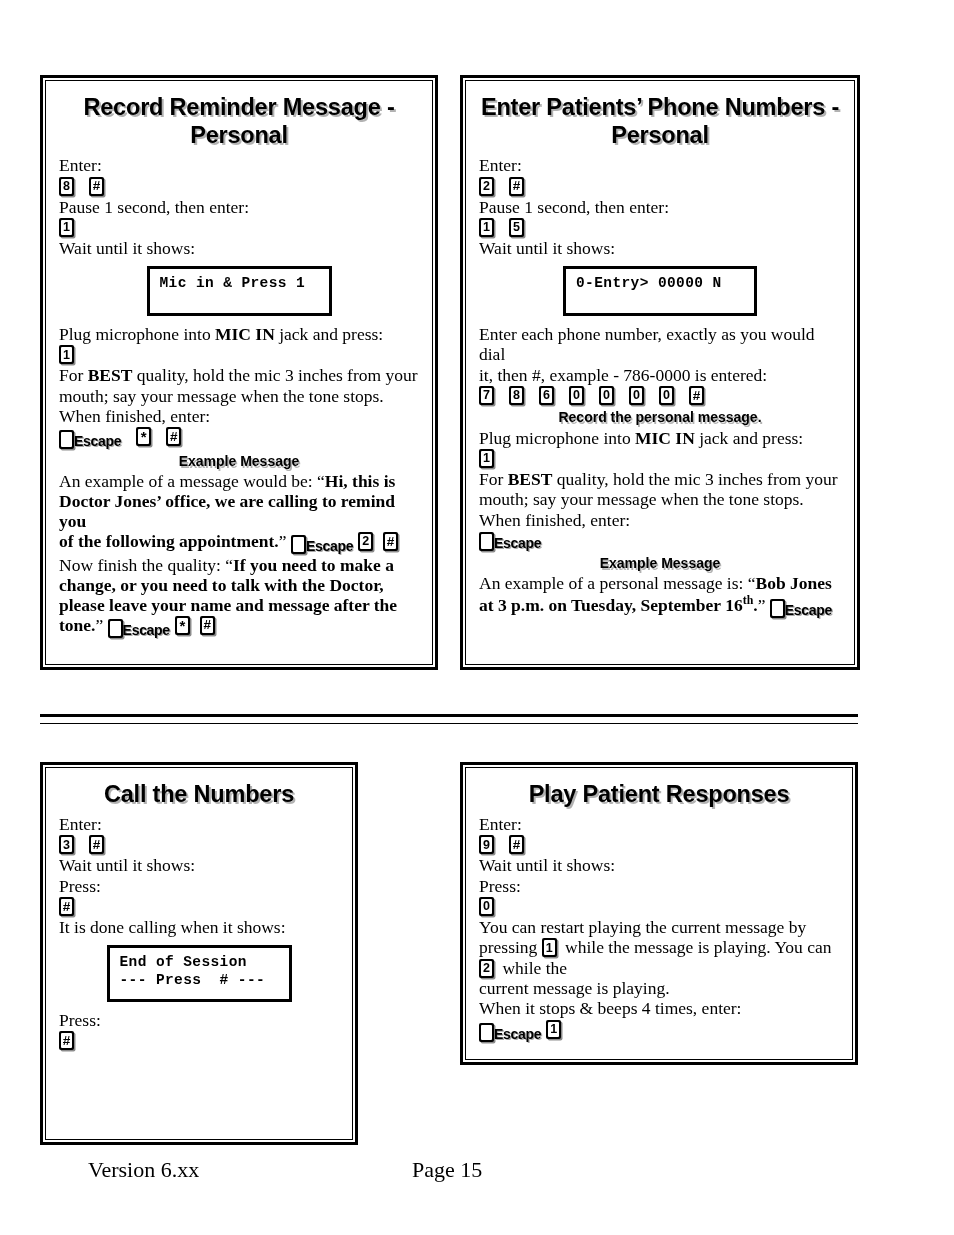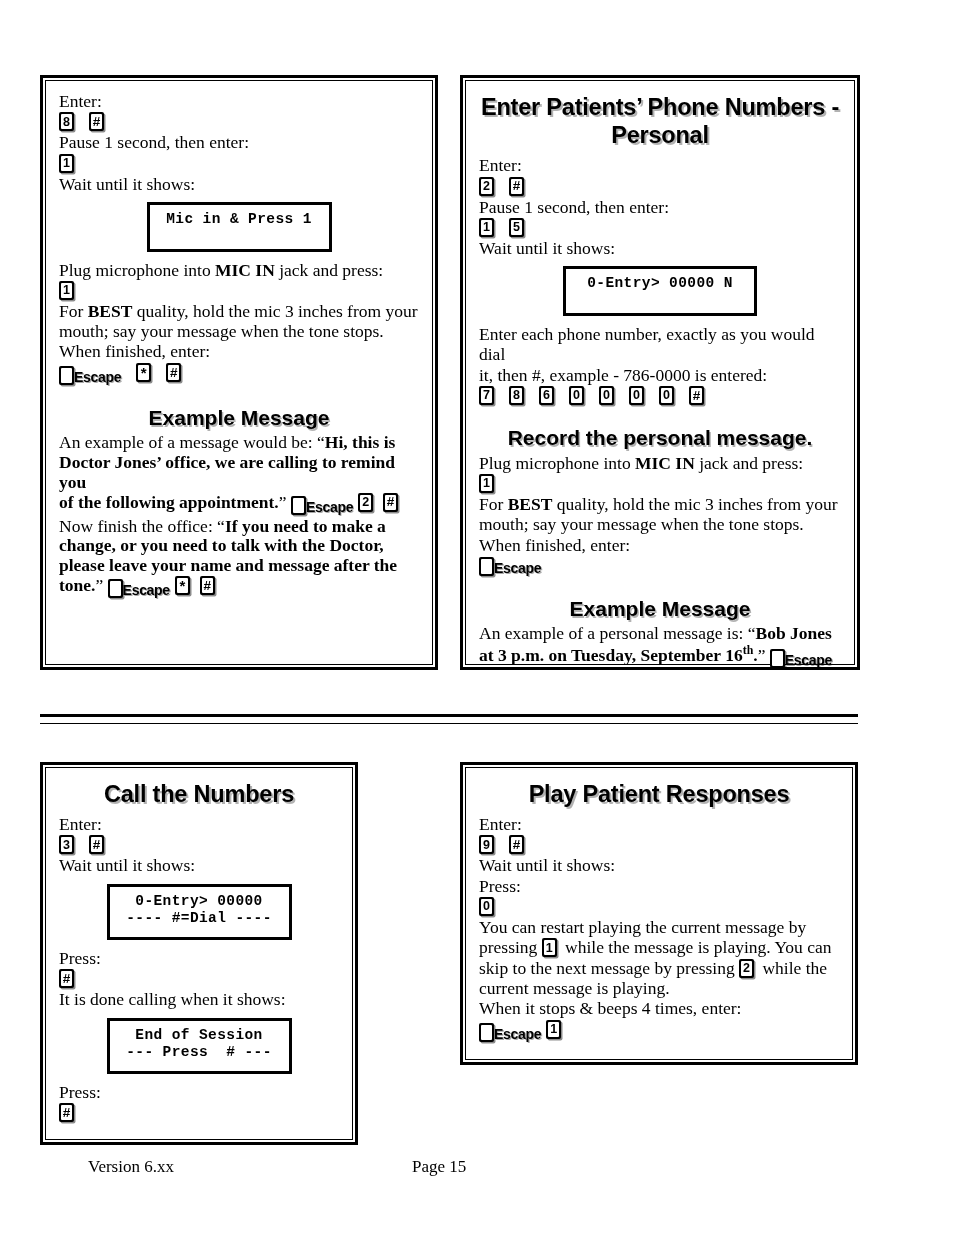--- a/index.html
+++ b/index.html
@@ -75,23 +75,23 @@
     line-height: 1.16;
     margin: 0;
     padding: 0;
   }
   .tight { line-height: 1.14; }
   .b { font-weight: bold; }
 
   .subhead {
     font-family: "Liberation Sans", sans-serif;
     font-weight: bold;
-    font-size: 21px;
+    font-size: 14px;
     text-align: center;
-    margin: 21px 0 3px 0;
+    margin: 4px 0 3px 0;
     text-shadow: 1.5px 1.5px 0 rgba(0,0,0,0.30);
   }
 
   
   .key {
     display: inline-block;
     position: relative;
     width: 15px;
     height: 19px;
     vertical-align: -4px;
@@ -148,55 +148,56 @@
   .esc .key { margin-right: 0px; vertical-align: -3px; }
 
   
   .lcd {
     border: 3px solid #000;
     background: #fff;
     width: 159px;
     margin: 8px auto 8px auto;
     padding: 6px 10px 9px 10px;
     box-sizing: content-box;
-    text-align: center;
+    text-align: left;
   }
   .lcd .lcd-line {
     font-family: "Liberation Mono", monospace;
     font-weight: bold;
     font-size: 14.5px;
     line-height: 1.22;
     letter-spacing: 0.4px;
     white-space: pre;
   }
   .lcd.lcd-one { padding-bottom: 20px; }
   .lcd.lcd-wide { width: 168px; }
 
   
   .footer {
     position: absolute;
     left: 40px;
     top: 1157px;
     width: 818px;
     height: 24px;
-    font-size: 17px;
+    font-size: 22px;
   }
   .footer .f-version { position: absolute; left: 48px; top: 0; }
   .footer .f-page { position: absolute; left: 372px; top: 0; text-align: right; }
 
   sup { font-size: 0.68em; vertical-align: super; }
 </style>
 </head>
 <body>
 
 <div class="page">
 
   <div class="panel" id="panel-record">
     <div class="panel-inner">
 
+      <div class="panel-title">Record Reminder Message - Personal</div>
 
       <div class="line">Enter:</div>
 
       <div class="keyrow">
         <span class="key"><span>8</span></span>
         <span class="key key-hash"><span>#</span></span>
       </div>
 
       <div class="line">Pause 1 second, then enter:</div>
 
@@ -235,21 +236,21 @@
       <div class="line tight">
         <span>An example of a message would be:  “</span><span class="b">Hi, this is</span>
       </div>
       <div class="line tight b">Doctor Jones’ office, we are calling to remind you</div>
       <div class="line tight">
         <span class="b">of the following appointment.</span><span>”</span>
         <span class="esc"><span class="key key-blank"><span></span></span><span class="esc-label">Escape</span></span><span class="key" style="margin-left:5px"><span>2</span></span><span class="key key-hash" style="margin-left:6px"><span>#</span></span>
       </div>
 
       <div class="line tight">
-        <span>Now finish the office:  “</span><span class="b">If you need to make a</span>
+        <span>Now finish the quality:  “</span><span class="b">If you need to make a</span>
       </div>
       <div class="line tight b">change, or you need to talk with the Doctor,</div>
       <div class="line tight b">please leave your name and message after the</div>
       <div class="line tight">
         <span class="b">tone.</span><span>”</span>
         <span class="esc"><span class="key key-blank"><span></span></span><span class="esc-label">Escape</span></span><span class="key key-star" style="margin-left:5px"><span>*</span></span><span class="key key-hash" style="margin-left:6px"><span>#</span></span>
       </div>
 
     </div>
   </div>
@@ -335,24 +336,20 @@
 
       <div class="line">Enter:</div>
 
       <div class="keyrow">
         <span class="key"><span>3</span></span>
         <span class="key key-hash"><span>#</span></span>
       </div>
 
       <div class="line">Wait until it shows:</div>
 
-      <div class="lcd">
-        <div class="lcd-line">0-Entry&gt; 00000</div>
-        <div class="lcd-line">---- #=Dial ----</div>
-      </div>
 
       <div class="line">Press:</div>
 
       <div class="keyrow">
         <span class="key key-hash"><span>#</span></span>
       </div>
 
       <div class="line">It is done calling when it shows:</div>
 
       <div class="lcd">
@@ -388,21 +385,21 @@
 
       <div class="keyrow">
         <span class="key"><span>0</span></span>
       </div>
 
       <div class="line">You can restart playing the current message by</div>
       <div class="line">
         <span>pressing </span><span class="key"><span>1</span></span><span> while the message is playing.  You can</span>
       </div>
       <div class="line">
-        <span>skip to the next message by pressing </span><span class="key"><span>2</span></span><span> while the</span>
+        <span class="key"><span>2</span></span><span> while the</span>
       </div>
       <div class="line">current message is playing.</div>
       <div class="line">When it stops &amp; beeps 4 times, enter:</div>
 
       <div class="keyrow">
         <span class="esc"><span class="key key-blank"><span></span></span><span class="esc-label">Escape</span></span><span class="key" style="margin-left:5px"><span>1</span></span>
       </div>
 
     </div>
   </div>

